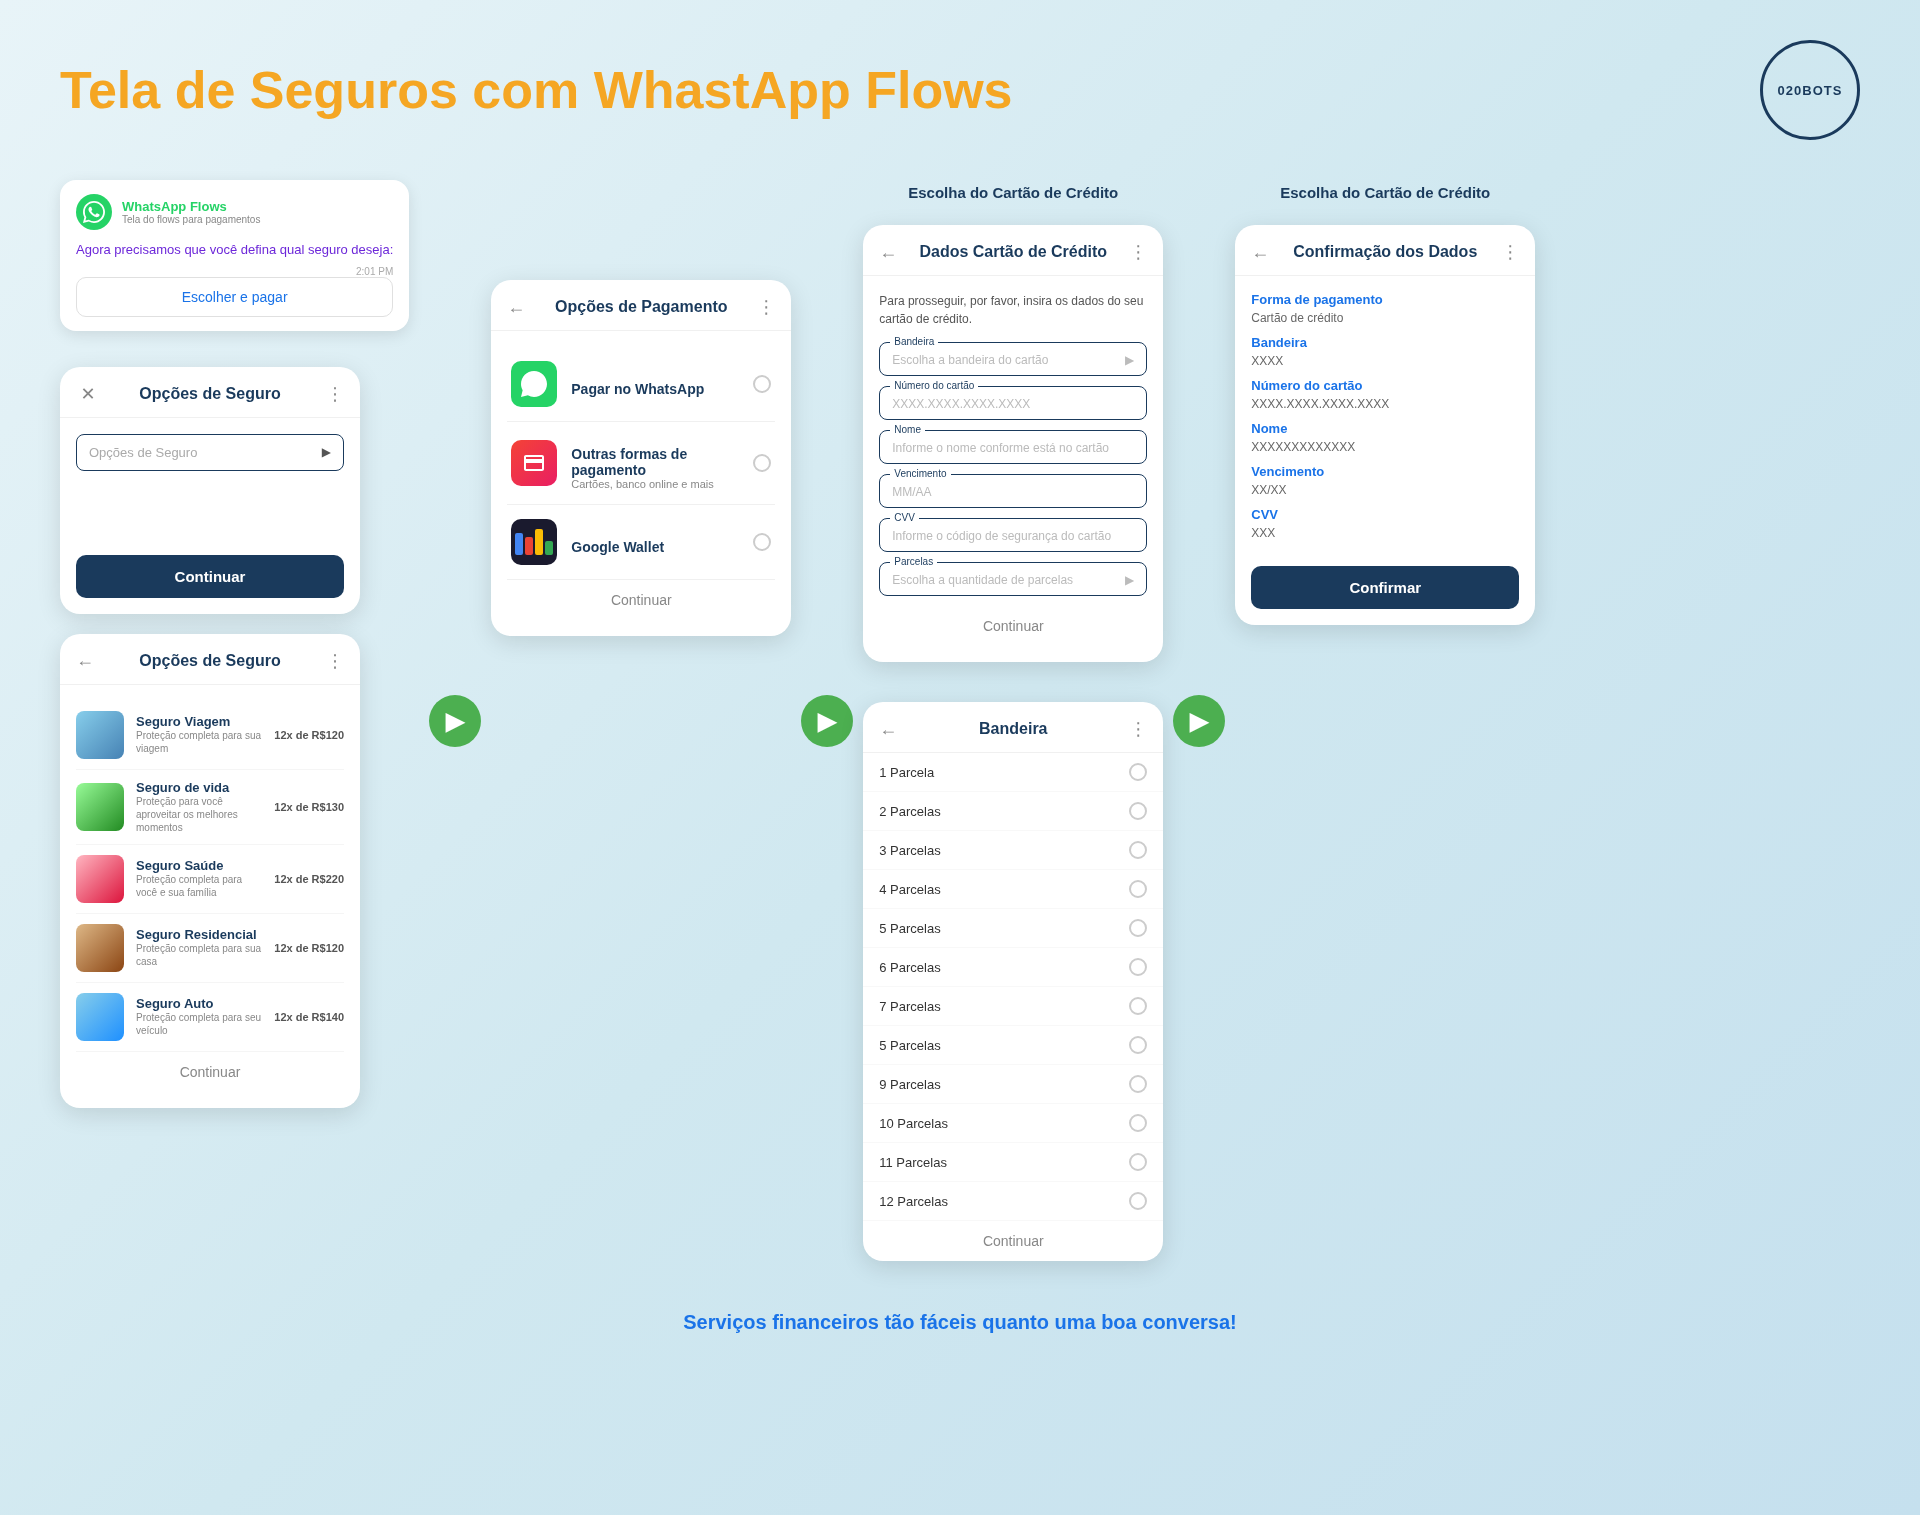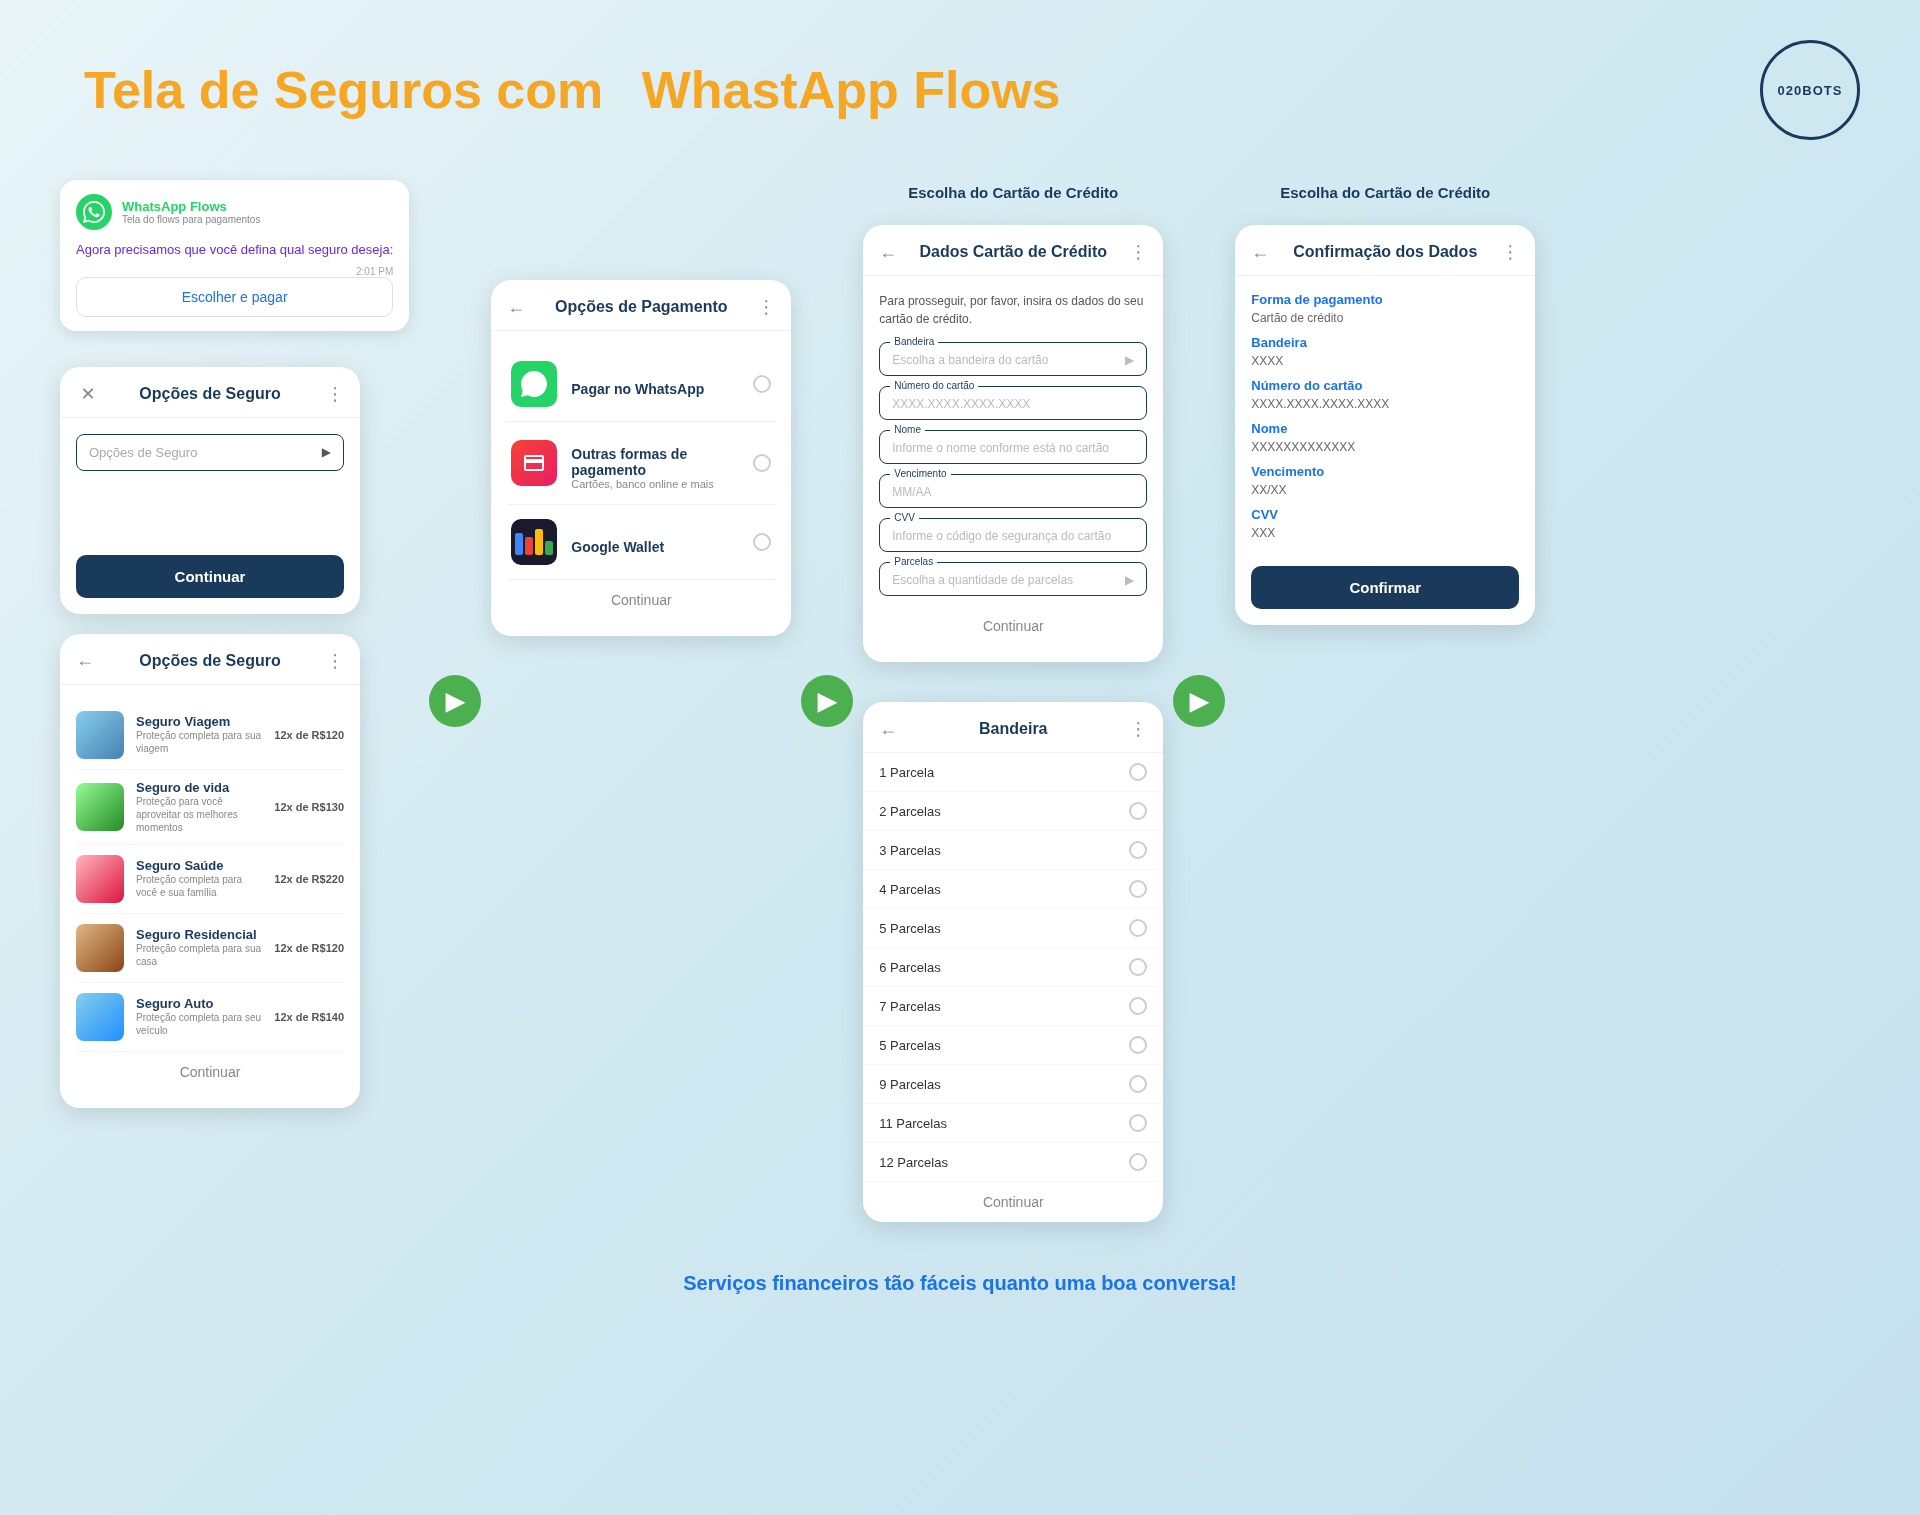--- a/index.html
+++ b/index.html
@@ -19,21 +19,20 @@
       align-items: center;
     }
     .page-title {
       font-size: 52px;
       font-weight: 400;
       color: #1a3a5c;
     }
     .page-title span {
       color: #f5a623;
       font-weight: 700;
-      margin-left: 24px;
     }
     .logo-area {
       display: flex;
       align-items: center;
     }
     .logo-circle {
       width: 100px;
       height: 100px;
       border: 3px solid #1a3a5c;
       border-radius: 50%;
@@ -679,20 +678,24 @@
         </div>
         <div class="parcela-item">
           <span class="parcela-text">5 Parcelas</span>
           <div class="radio-btn"></div>
         </div>
         <div class="parcela-item">
           <span class="parcela-text">9 Parcelas</span>
           <div class="radio-btn"></div>
         </div>
         <div class="parcela-item">
+          <span class="parcela-text">10 Parcelas</span>
+          <div class="radio-btn"></div>
+        </div>
+        <div class="parcela-item">
           <span class="parcela-text">11 Parcelas</span>
           <div class="radio-btn"></div>
         </div>
         <div class="parcela-item">
           <span class="parcela-text">12 Parcelas</span>
           <div class="radio-btn"></div>
         </div>
       </div>
       <div class="continuar-link">Continuar</div>
     </div>

